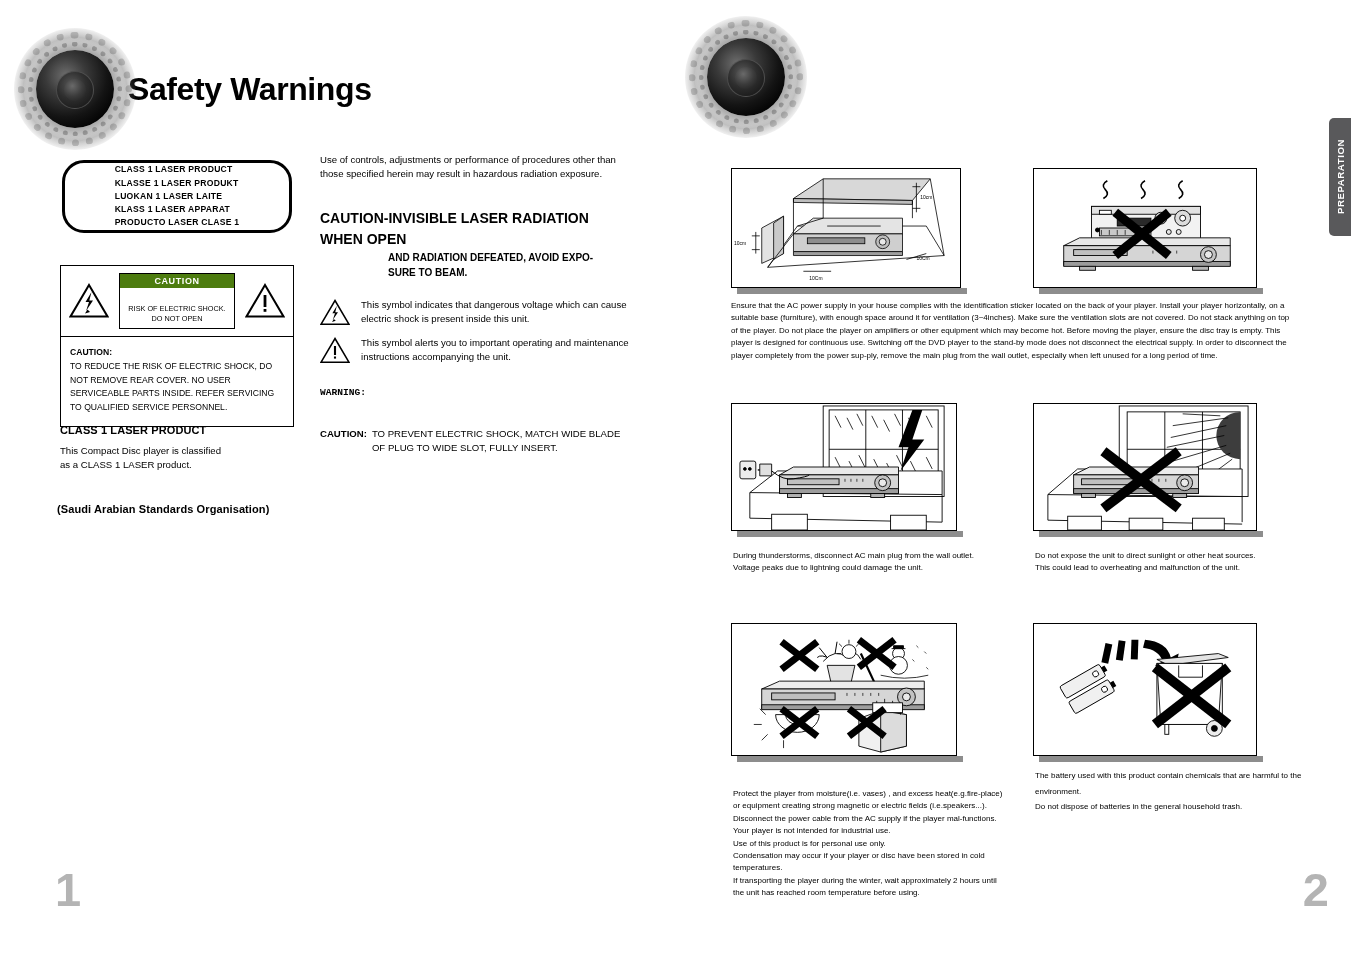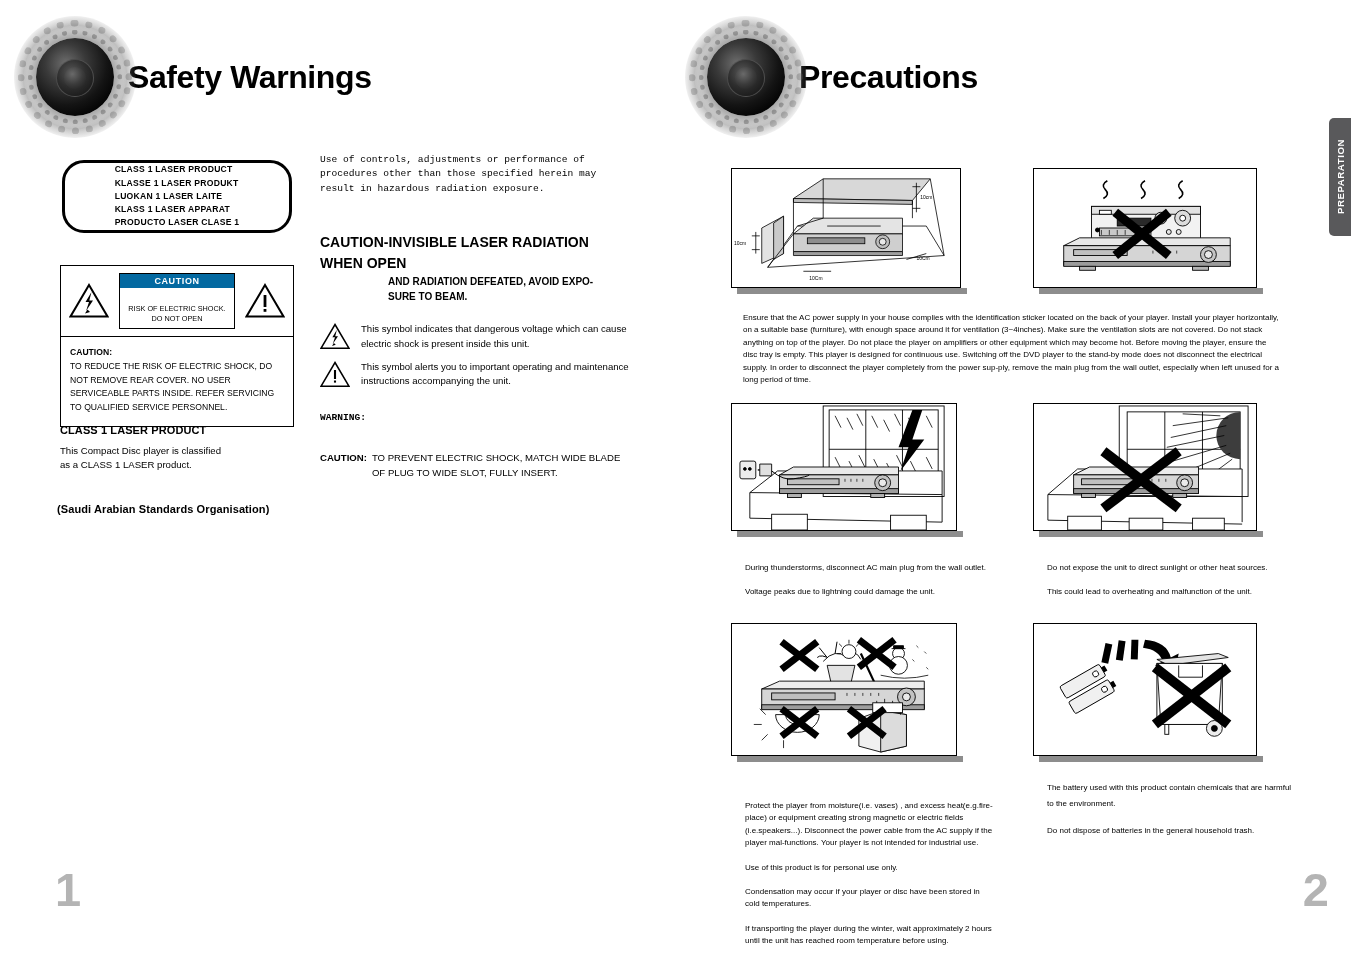--- a/index.html
+++ b/index.html
@@ -71,21 +71,21 @@
 
   
   .caution-box { position: absolute; left: 60px; top: 265px; width: 234px; border: 1.6px solid #000; }
   .caution-top { display: flex; align-items: center; padding: 7px 8px 7px 8px; border-bottom: 1.6px solid #000; gap: 10px; }
   .tri {
     position: relative; width: 40px; height: 35px; flex: none;
   }
   .tri svg { display: block; }
   .caution-label-box { flex: 1; border: 1.3px solid #000; }
   .caution-label-bar {
-    background: #0369a1; color: #fff; text-align: center;
+    background: #4d7c0f; color: #fff; text-align: center;
     font-size: 9px; font-weight: bold; letter-spacing: 0.6px; padding: 1.5px 0 2px;
   }
   .caution-label-sub { text-align: center; font-size: 7.3px; line-height: 1.45; padding: 16px 2px 3px; }
   .caution-body { padding: 9px 9px 11px 9px; font-size: 8.6px; line-height: 1.62; }
   .caution-body .hd { font-weight: bold; }
 
   
   .blk { position: absolute; }
   .h-sm { font-size: 11px; font-weight: bold; letter-spacing: 0.1px; }
   .p-sm { font-size: 9.6px; line-height: 1.5; }
@@ -114,33 +114,33 @@
   }
   .fig::after {
     content: ""; position: absolute; right: -6px; top: 6px; bottom: -6px; width: 6px;
     background: #8d8d8d;
   }
   .fig-shadow-b {
     position: absolute; background: #8d8d8d; height: 6px;
   }
   .fig svg { display: block; width: 100%; height: 100%; }
   .cap { position: absolute; font-size: 8px; line-height: 1.55; }
-  .cap p { margin: 12px; }
+  .cap p { margin: 0; }
 
   
   .pagenum { position: absolute; font-size: 47px; font-weight: bold; color: #b4b4b4; line-height: 1; }
 </style>
 </head>
 <body>
 
 <div class="spread">
 
   <div class="page page-left">
 
-    <div class="page-header" style="left:10px; top:12px;">
+    <div class="page-header" style="left:10px; top:24px;">
       <div class="speaker-logo">
         <div class="ring-outer"></div>
         <div class="ring-dots"></div>
         <div class="ring-dots2"></div>
         <div class="speaker-cone"></div>
         <div class="speaker-inner"></div>
         <div class="speaker-dome"></div>
       </div>
       <div class="header-title">Safety Warnings</div>
     </div>
@@ -189,21 +189,21 @@
       <div class="h-sm" style="margin-bottom:8px;">CLASS 1 LASER PRODUCT</div>
       <div class="p-sm">This Compact Disc player is classified</div>
       <div class="p-sm">as a CLASS 1 LASER product.</div>
     </div>
 
     <div class="blk" style="left:57px; top:503px; width:420px;">
       <div class="h-sm" style="margin-bottom:1px;">(Saudi Arabian Standards Organisation)</div>
     </div>
 
     <div class="blk" style="left:320px; top:153px; width:310px;">
-      <div class="p-sm" style="margin-bottom:36px;font-family:Liberation Mono, monospace;">Use of controls, adjustments or performance of procedures other than those specified herein may result in hazardous radiation exposure.</div>
+      <div class="p-sm" style="margin-bottom:26px;">Use of controls, adjustments or performance of procedures other than those specified herein may result in hazardous radiation exposure.</div>
 
       <div style="margin-bottom:18px;">
         <div class="p-sm bold" style="font-size:14px;">CAUTION-INVISIBLE LASER RADIATION WHEN OPEN</div>
         <div class="p-sm bold" style="font-size:10px; padding-left:68px;">AND RADIATION DEFEATED, AVOID EXPO-</div>
         <div class="p-sm bold" style="font-size:10px; padding-left:68px;">SURE TO BEAM.</div>
       </div>
 
       <div class="sym-row">
         <div class="sym-tri">
           <svg viewBox="0 0 40 35">
@@ -243,21 +243,20 @@
 
     <div class="page-header" style="left:5px; top:12px;">
       <div class="speaker-logo">
         <div class="ring-outer"></div>
         <div class="ring-dots"></div>
         <div class="ring-dots2"></div>
         <div class="speaker-cone"></div>
         <div class="speaker-inner"></div>
         <div class="speaker-dome"></div>
       </div>
-      <div class="header-title">Precautions</div>
     </div>
 
     <div class="prep-tab">
       <span>PREPARATION</span>
     </div>
 
     <div class="fig" style="left:55px; top:168px; width:230px; height:120px;">
       <svg viewBox="0 0 230 120" preserveAspectRatio="none">
         <g stroke="#000" stroke-width="0.8" fill="none">
 

